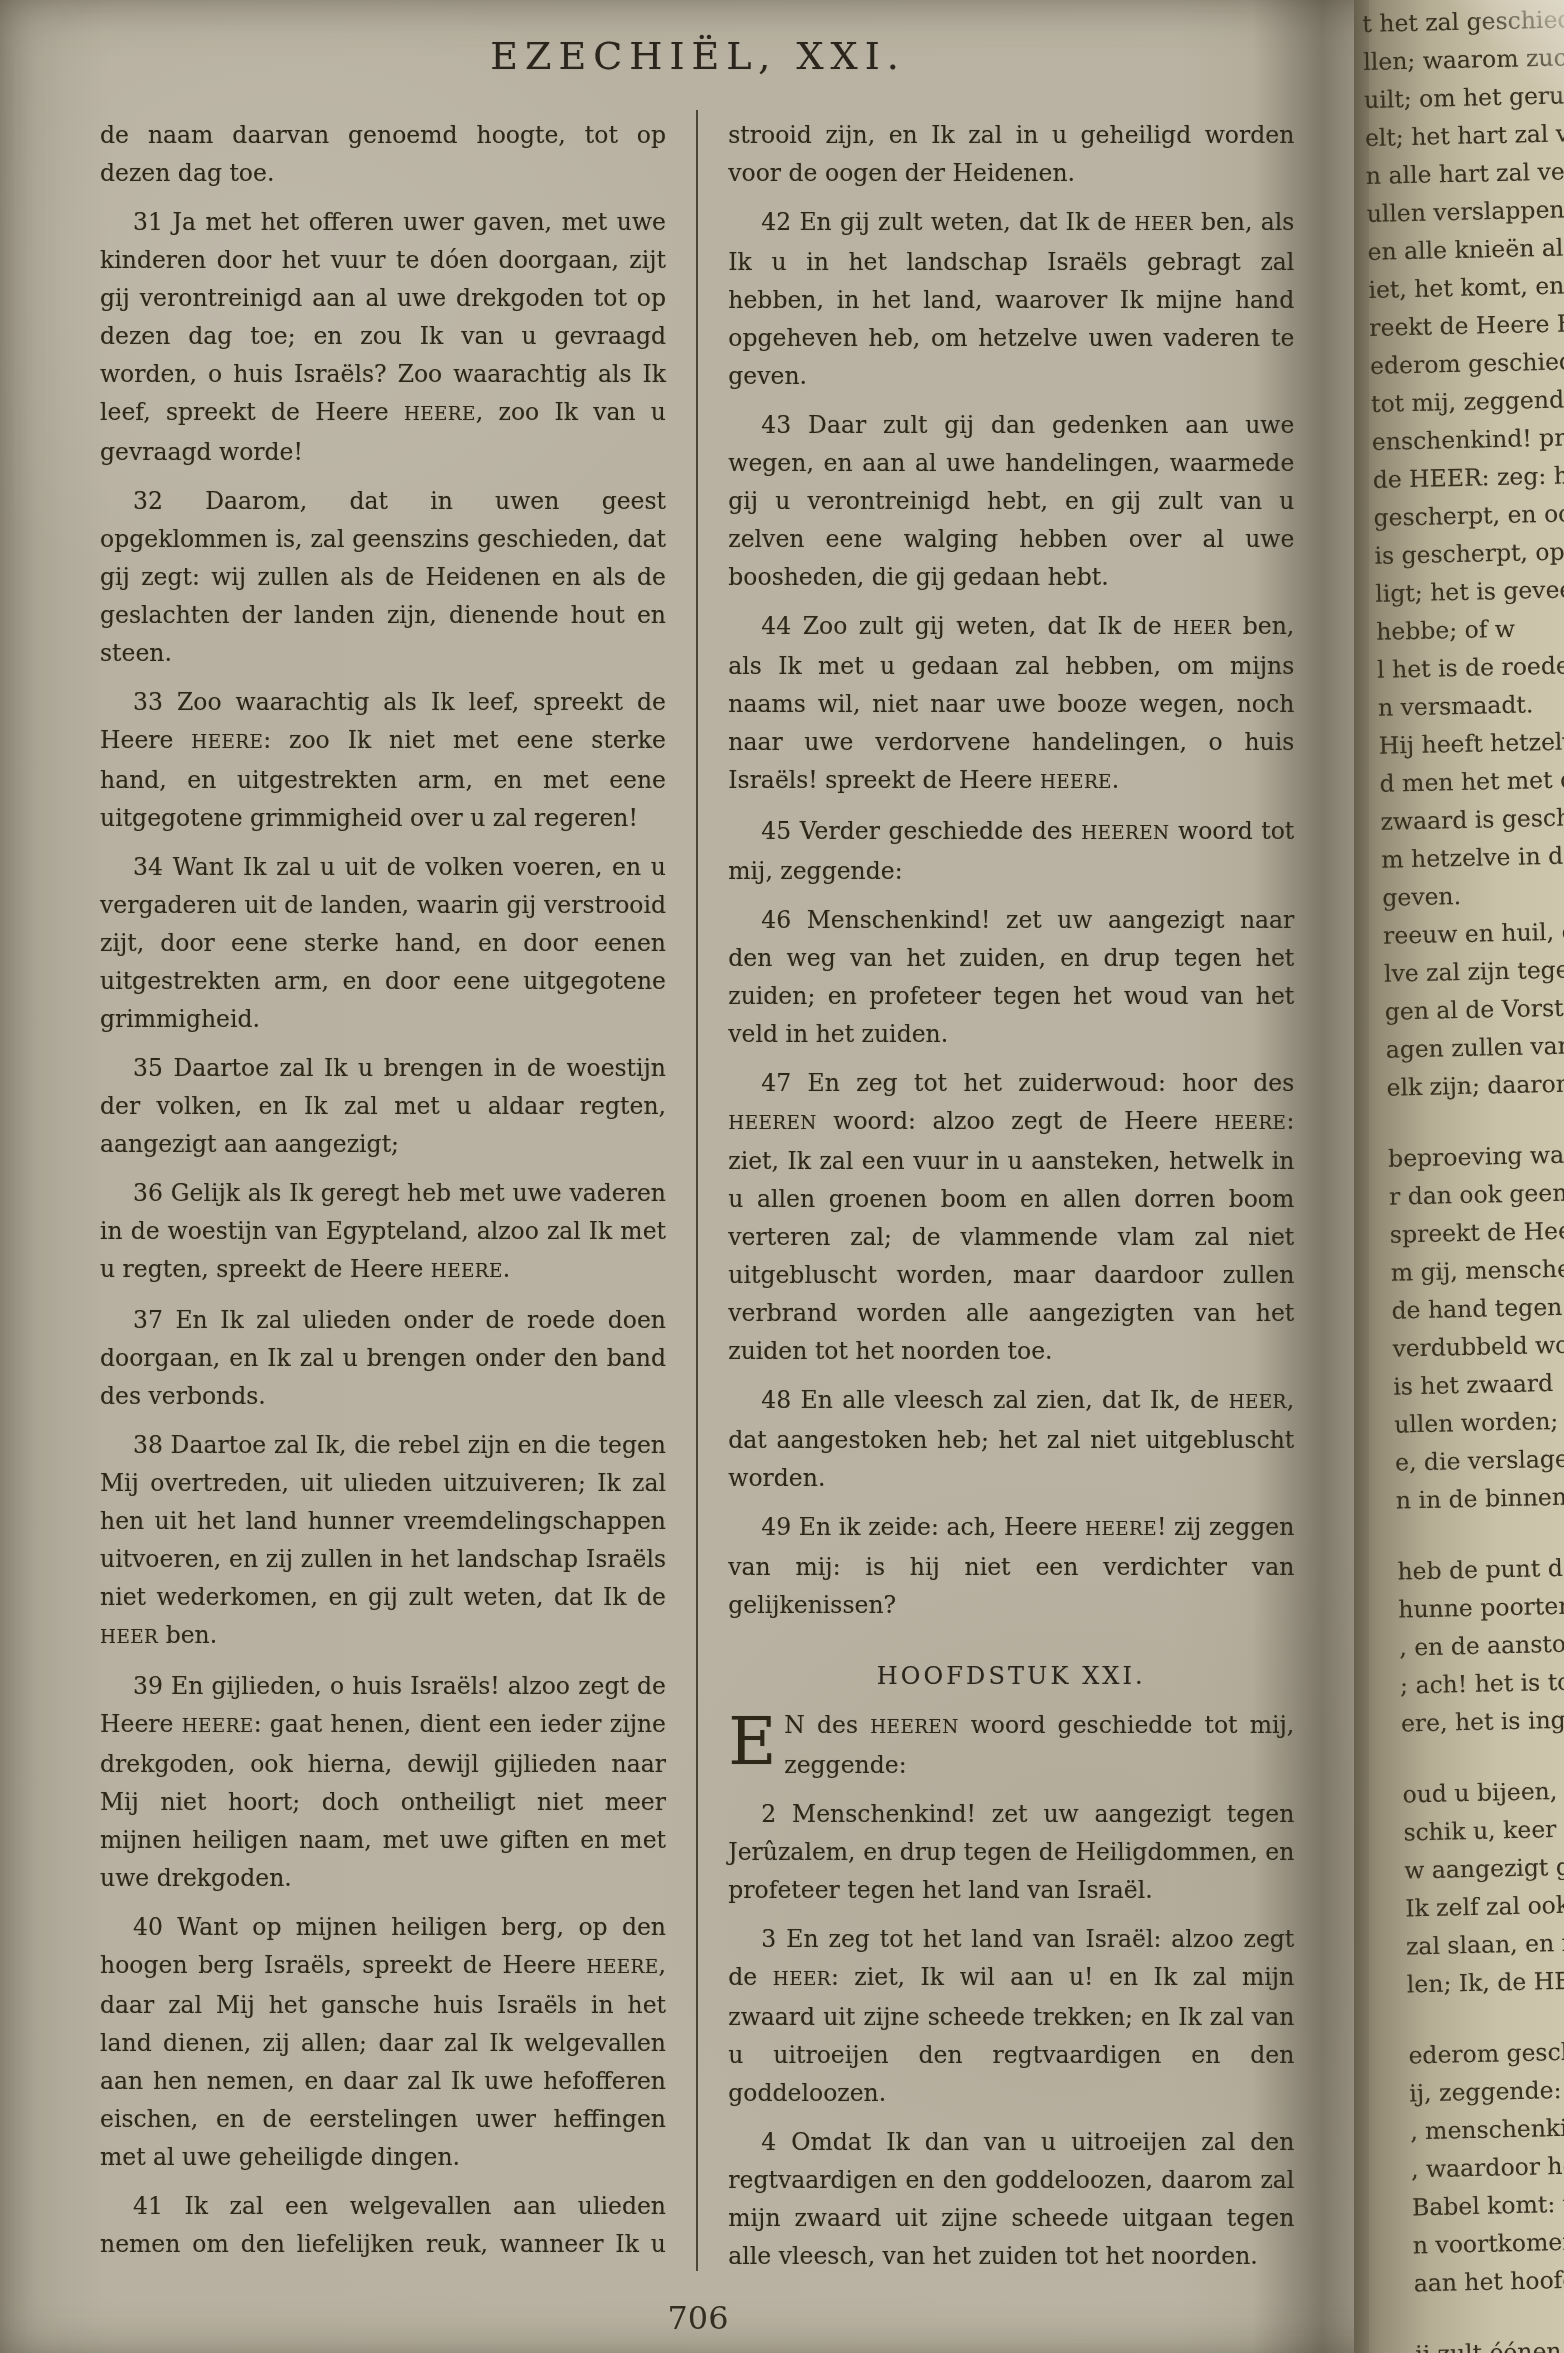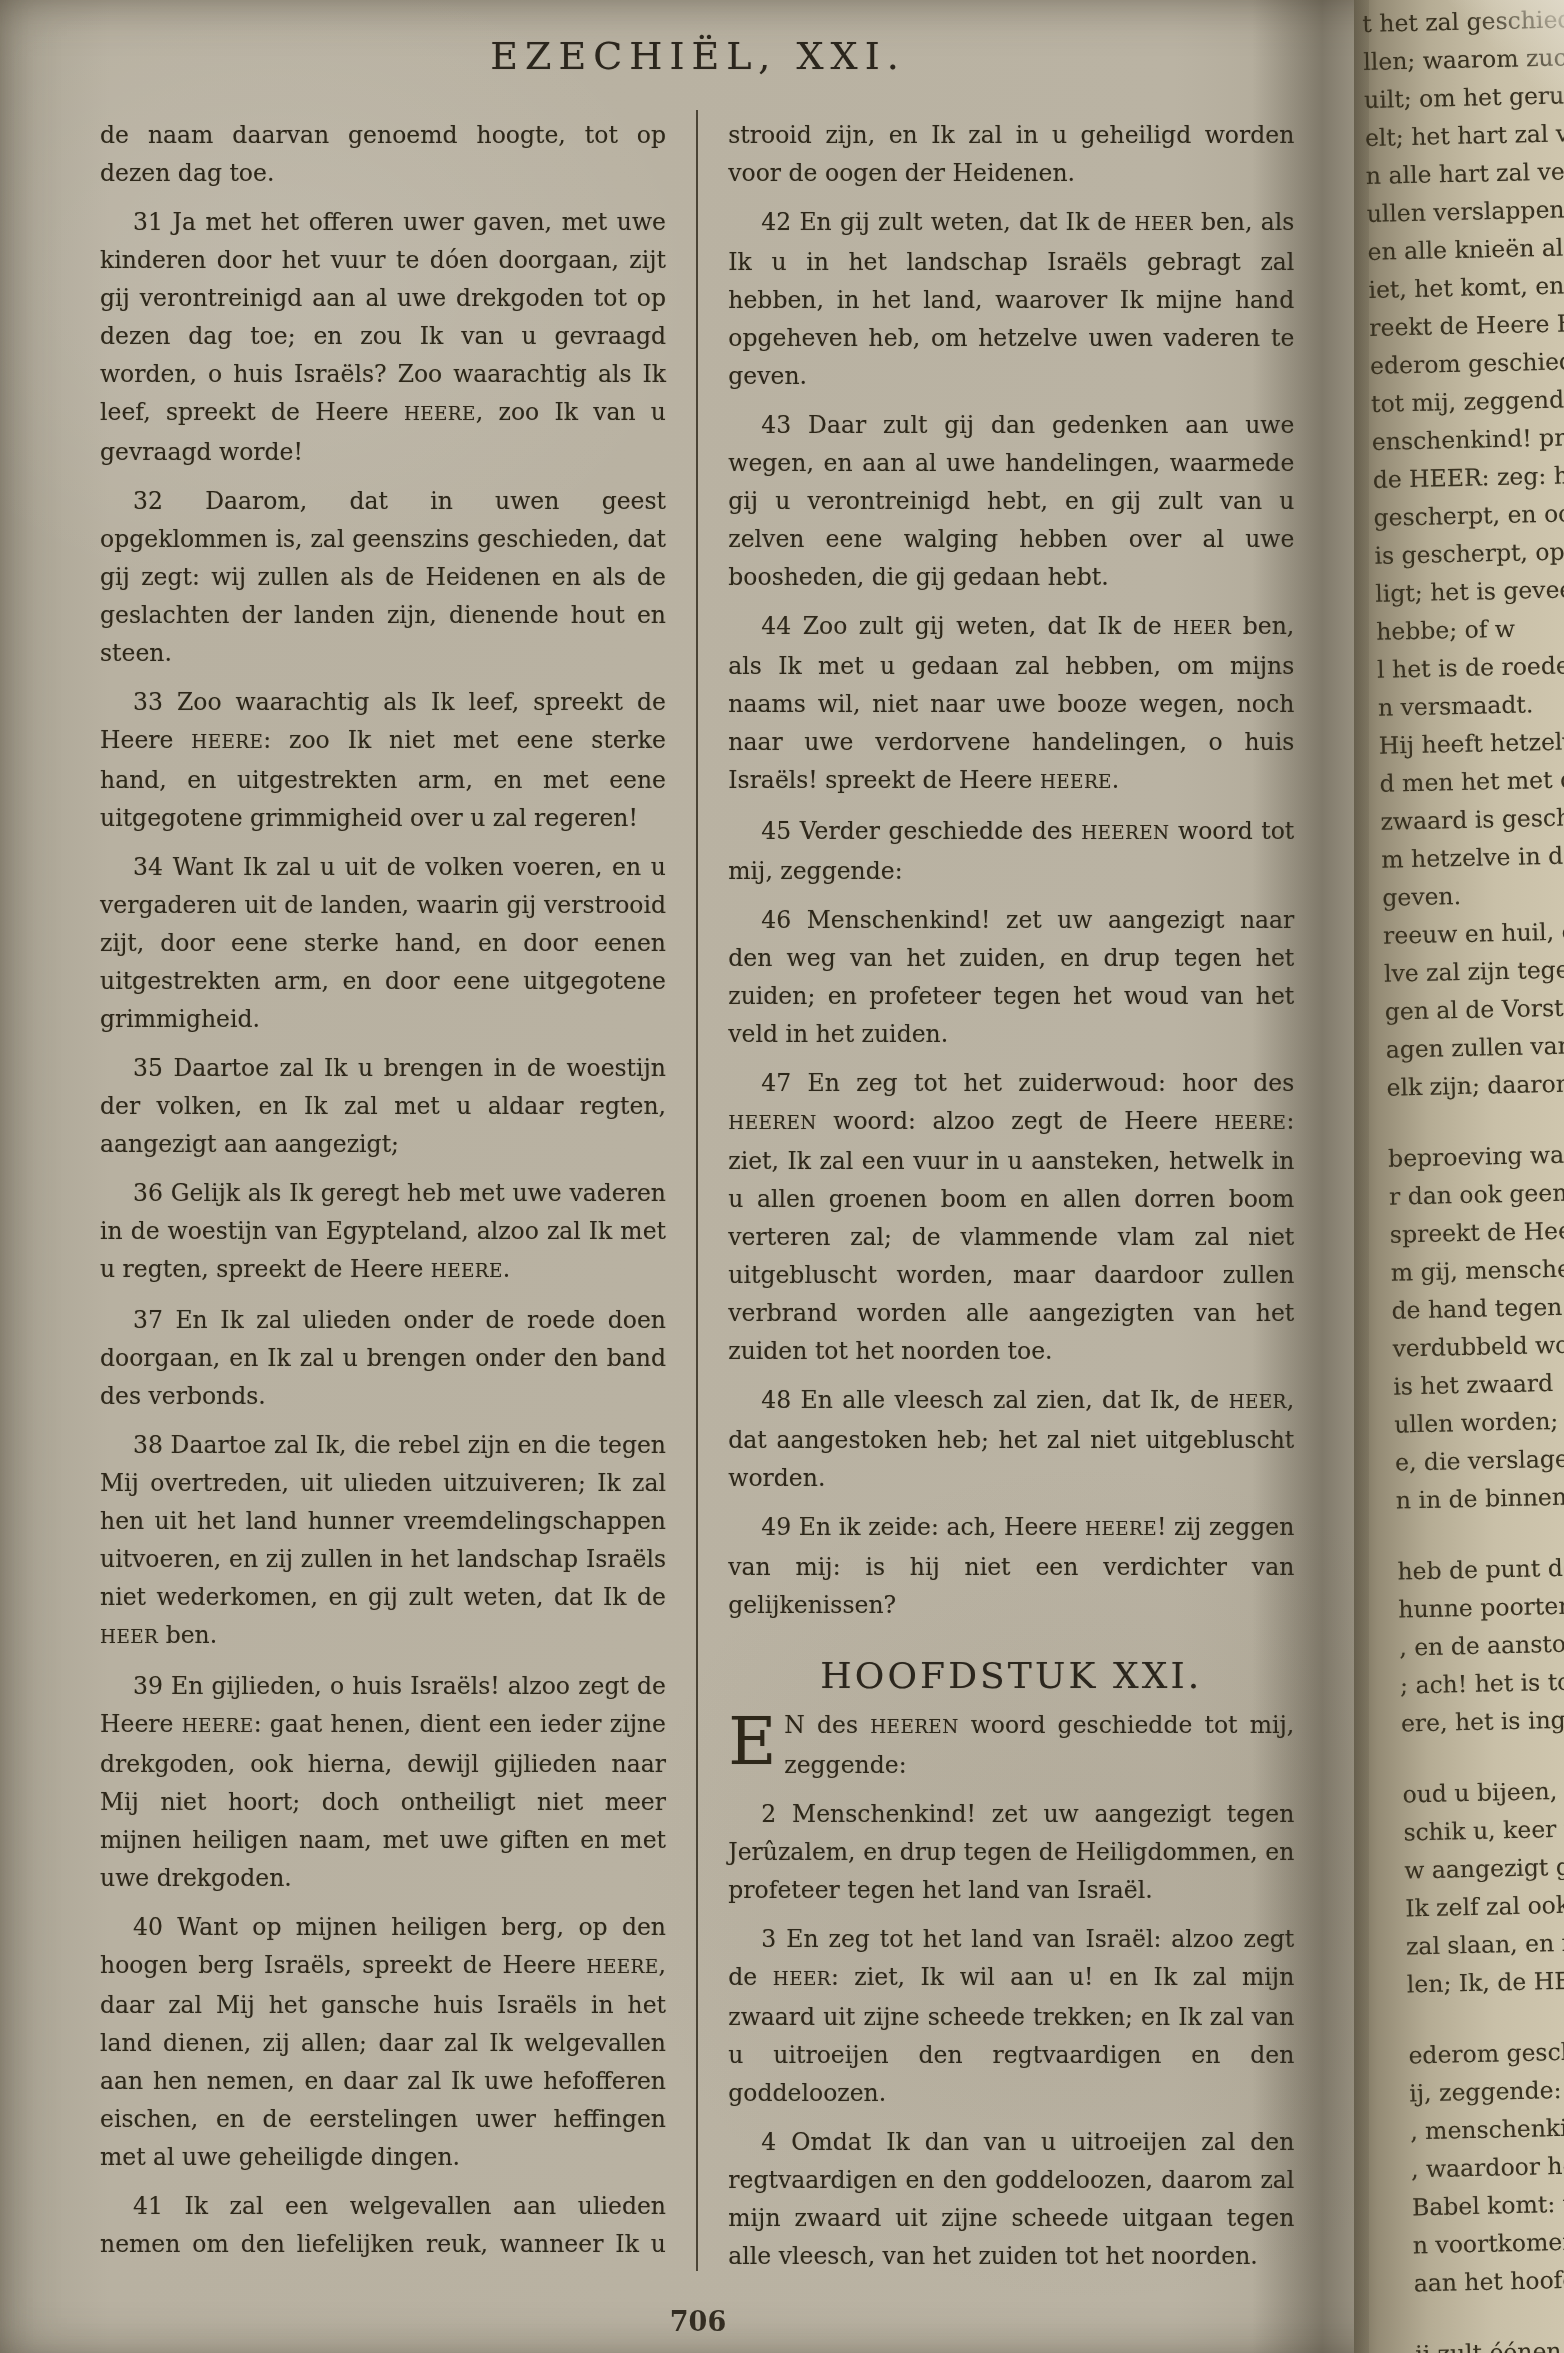--- a/index.html
+++ b/index.html
@@ -32,27 +32,27 @@
   .col {
     width: 588px; font-size: 23.5px; line-height: 38px; text-align: justify;
     text-shadow: 0 0 0.8px rgba(40,32,20,.30);
   }
   .divider { width: 2.3px; background: #4a4436; margin: 4.7px 19px 0 19px; }
   p.verse { margin: 11px; text-indent: 33px; }
   p.verse.noindent { text-indent: 0; }
   .sc { font-size: 0.78em; letter-spacing: 0.4px; }
   .it { }
   .chapter-heading {
-    text-align: center; font-size: 36px; letter-spacing: 3.1px;
+    text-align: center; font-size: 24px; letter-spacing: 3.1px;
     margin: 33px 0 8px; color: #2b261d;
   }
   .dropcap { float: left; font-size: 66px; line-height: 59px; margin: 6.3px 7.8px 0 0; }
   .pagenum {
     position: absolute; left: 89px; width: 1218px; bottom: 17px;
-    text-align: center; font-size: 27px; color: #332d22; font-weight: bold;
+    text-align: center; font-size: 32px; color: #332d22;
   }
   .gutter-shadow {
     position: absolute; top: 0; left: 1252px; width: 117px; height: 100%;
     background: linear-gradient(90deg, rgba(50,44,32,0) 0%, rgba(50,44,32,0.38) 60%, rgba(50,44,32,0.12) 100%);
     pointer-events: none; z-index: 4;
   }
   .edge {
     position: absolute; top: 0; right: 0; width: 211px; height: 2354px; overflow: hidden; z-index: 2;
     background: linear-gradient(90deg, #756d59 0px, #948b75 23.5px, #b5ac94 74px, #c9c0a8 141px, #cfc6ae 211px);
   }

